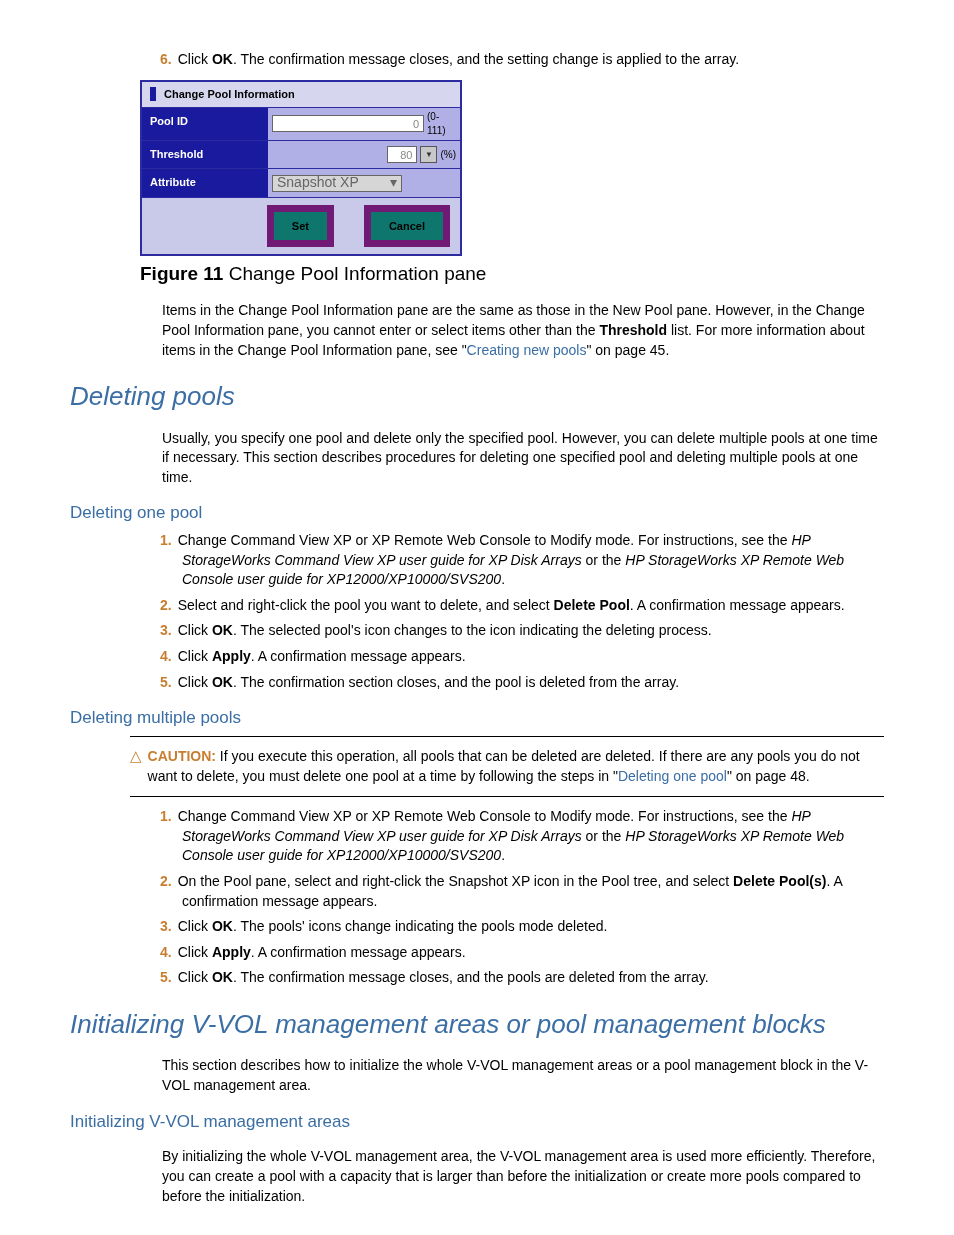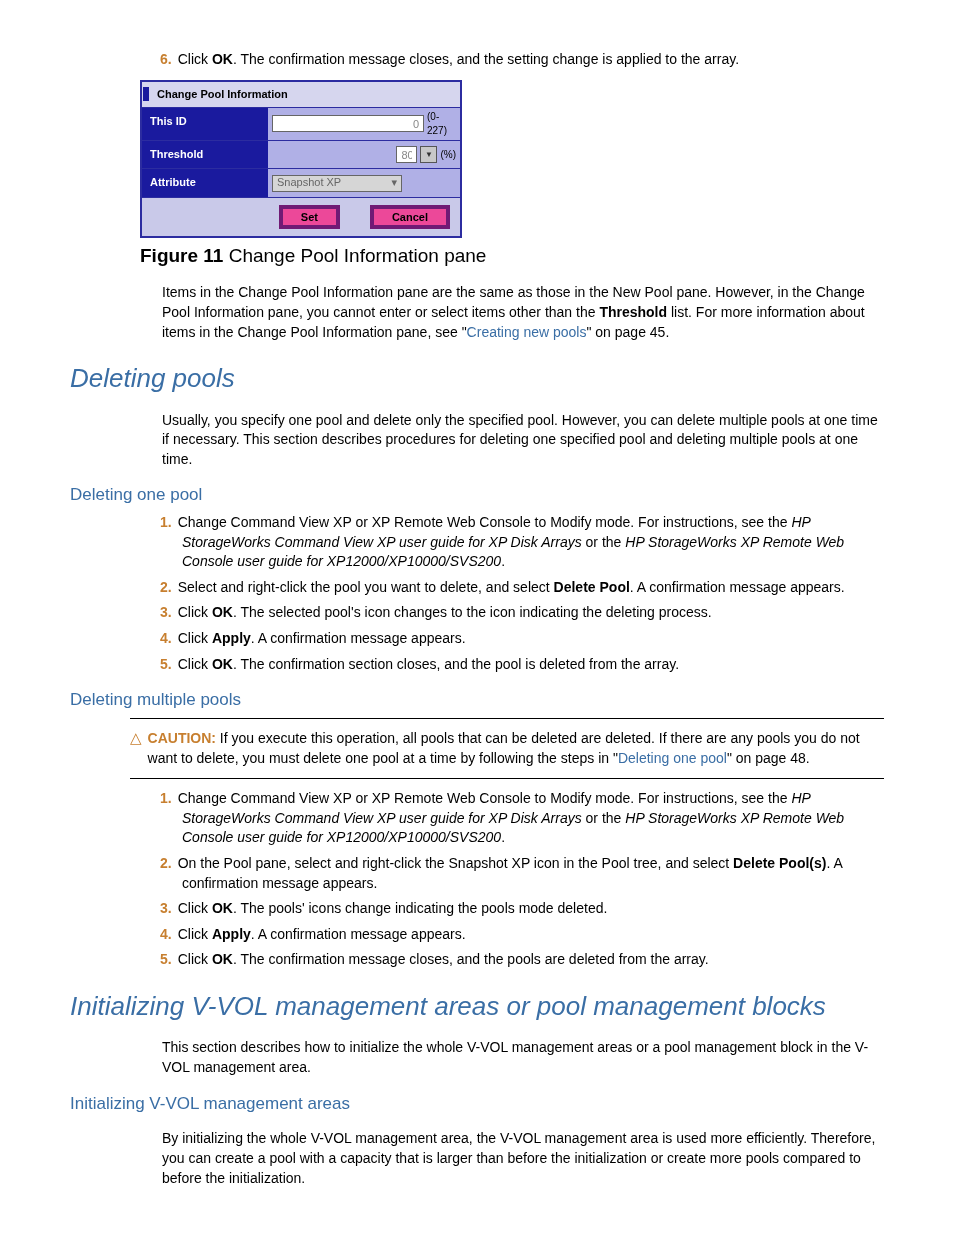--- a/index.html
+++ b/index.html
@@ -59,21 +59,21 @@
     margin-left: 70px;
     width: 318px;
     border: 2px solid #2c2ca0;
     font-family: Verdana, Arial, sans-serif;
     font-size: 11px;
     background: #c9c9e9;
   }
   .dlg-title {
     display: flex;
     align-items: center;
-    padding: 5px 1px;
+    padding: 5px 8px;
     background: #d6d6ee;
     border-bottom: 1px solid #2c2ca0;
     font-weight: bold;
     color: #000;
   }
   .dlg-title .bar {
     width: 6px;
     height: 14px;
     background: #1a1a9e;
     margin-right: 8px;
@@ -108,42 +108,42 @@
     padding: 0 4px;
     font-size: 11px;
     color: #888;
     box-sizing: border-box;
   }
   .dlg-select {
     border: 1px solid #666;
     background: #d6d6d6;
     height: 17px;
     padding: 0 4px;
-    font-size: 11px;
+    font-size: 14px;
     color: #666;
     box-sizing: border-box;
     display: inline-flex;
     align-items: center;
     justify-content: space-between;
   }
   .dlg-range {
     font-size: 10px;
     color: #000;
   }
   .dlg-buttons {
     display: flex;
     justify-content: flex-end;
     gap: 30px;
     padding: 7px 10px;
     background: #c9c9e9;
   }
   .dlg-btn {
-    border: 4px solid #701a75;
-    background: #ec4899;
-    padding: 2px 18px;
+    border: 7px solid #701a75;
+    background: #0f766e;
+    padding: 8px 18px;
     font-size: 11px;
     font-weight: bold;
     cursor: pointer;
   }
   .dropdown-arrow {
     border: 1px solid #555;
     background: #c8c8c8;
     width: 15px;
     height: 15px;
     display: inline-flex;
@@ -189,30 +189,30 @@
     <span class="num">6.</span><span>Click </span><span class="bold">OK</span><span>. The confirmation message closes, and the setting change is applied to the array.</span>
   </li>
 </ol>
 
 <div class="dlg">
   <div class="dlg-title">
     <span class="bar"></span>
     <span>Change Pool Information</span>
   </div>
   <div class="dlg-row">
-    <div class="dlg-label">This ID</div>
+    <div class="dlg-label">Pool ID</div>
     <div class="dlg-field">
       <input class="dlg-input" style="flex: 1 1 0%;" readonly="" value="0">
-      <span class="dlg-range">(0-227)</span>
+      <span class="dlg-range">(0-111)</span>
     </div>
   </div>
   <div class="dlg-row">
     <div class="dlg-label">Threshold</div>
     <div class="dlg-field" style="justify-content:flex-end">
-      <input class="dlg-input" style="width: 21px;" value="80">
+      <input class="dlg-input" style="width: 30px;" value="80">
       <span class="dropdown-arrow">▼</span>
       <span class="dlg-range">(%)</span>
     </div>
   </div>
   <div class="dlg-row">
     <div class="dlg-label">Attribute</div>
     <div class="dlg-field">
       <span class="dlg-select" style="width:130px">
         <span>Snapshot XP</span>
         <span>▾</span>

